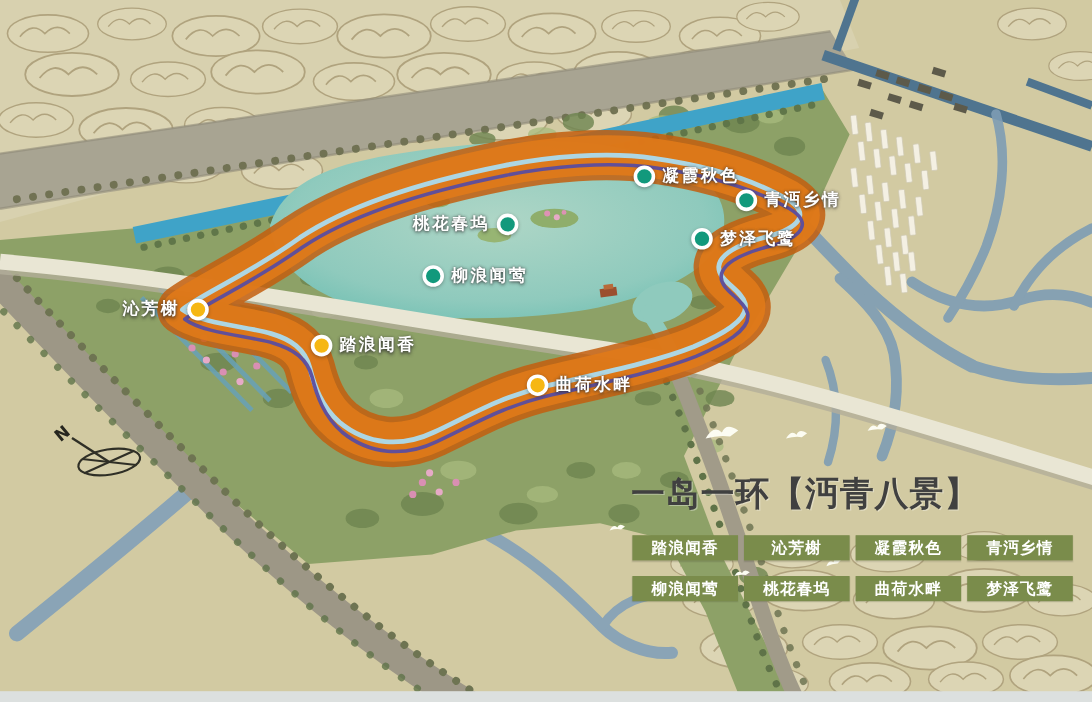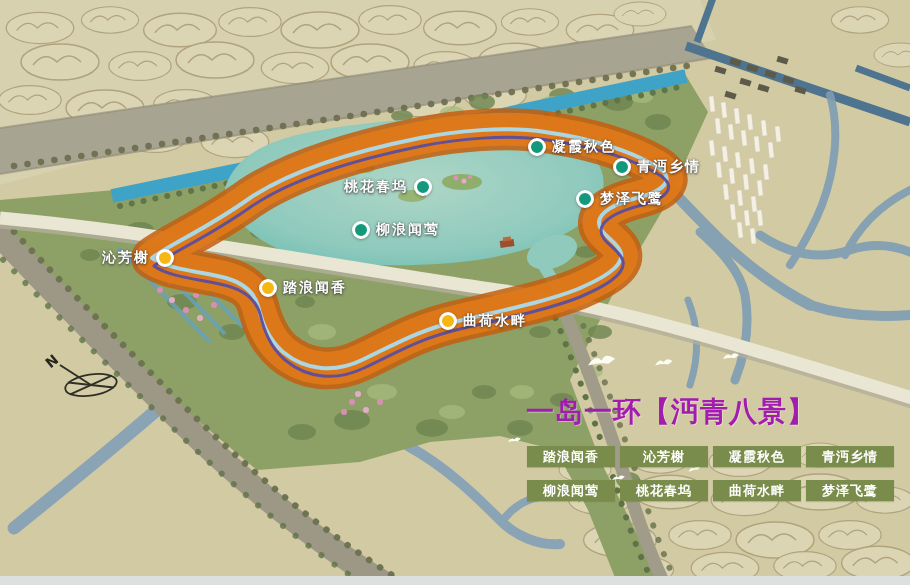--- a/index.html
+++ b/index.html
@@ -13,21 +13,21 @@
   .marker.left{flex-direction:row-reverse;transform:translate(-100%,-50%);}
   .dot{width:12px;height:12px;border-radius:50%;border:3px solid #fff;
        box-shadow:0 1px 3px rgba(30,30,30,.35);flex:0 0 auto;}
   .dot.teal{background:#12997c;}
   .dot.yellow{background:#f6b713;}
   .mlabel{font-size:14px;font-weight:700;color:#fff;letter-spacing:2px;
           text-shadow:0 1px 3px rgba(45,45,45,.85),0 0 2px rgba(60,60,60,.6);}
 
   
   .plan-title{position:absolute;left:526px;top:393px;font-size:28px;font-weight:800;
-              color:#a21caf;letter-spacing:1px;white-space:nowrap;
+              color:#404040;letter-spacing:1px;white-space:nowrap;
               text-shadow:1px 1px 0 rgba(255,255,255,.35);}
   .legend{position:absolute;left:527px;top:446px;display:grid;
           grid-template-columns:repeat(4,88px);grid-auto-rows:21px;gap:13px 5px;}
   .badge{background:#7a8c4b;color:#fff;font-size:13px;font-weight:700;
          display:flex;align-items:center;justify-content:center;
          letter-spacing:1px;cursor:pointer;box-shadow:0 1px 1px rgba(80,80,60,.25);}
 </style>
 </head>
 <body>
 

